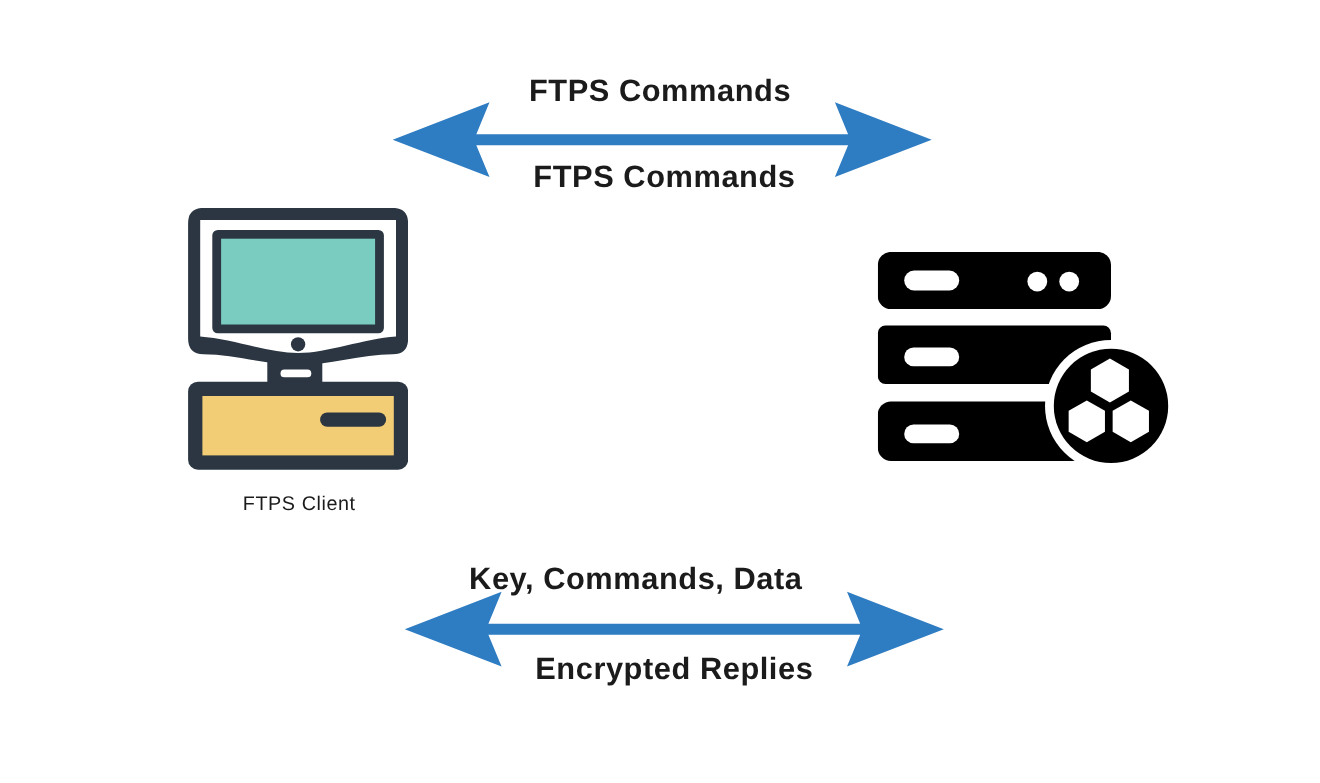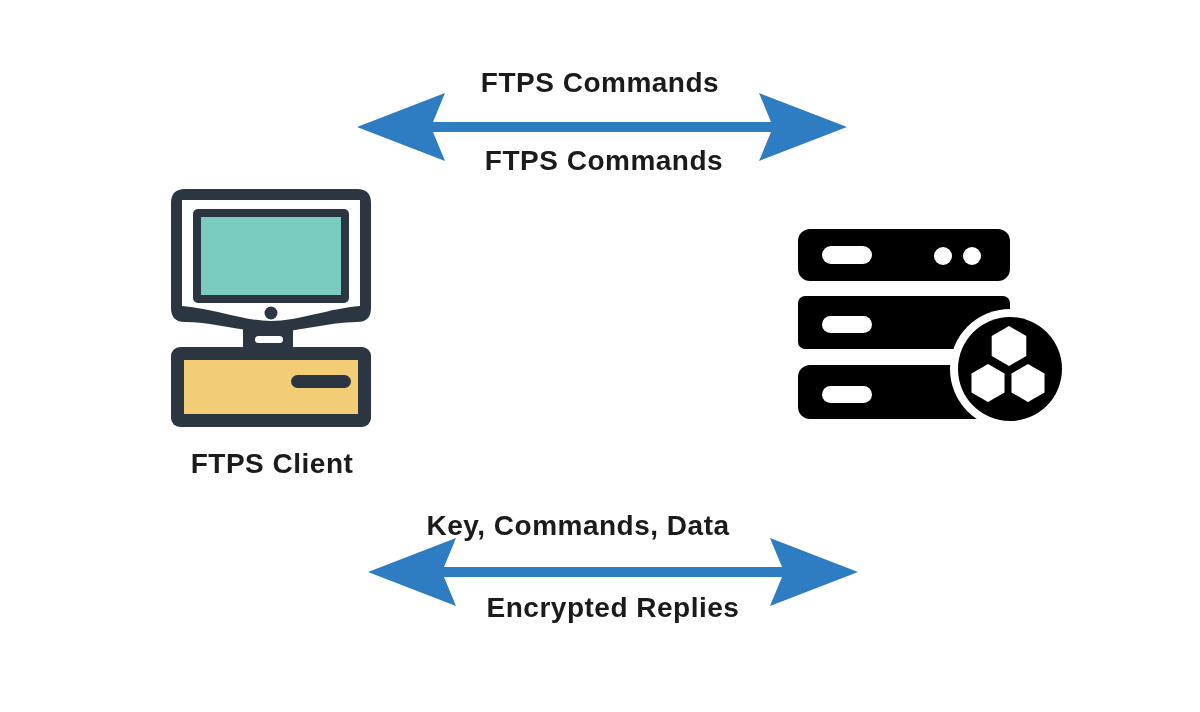--- a/index.html
+++ b/index.html
@@ -7,21 +7,21 @@
     width:1200px;height:712px;position:relative;background:#ffffff;overflow:hidden;
     font-family:"Liberation Sans", sans-serif;
   }
   .canvas{position:absolute;inset:0;}
   .lbl{
     position:absolute;transform:translateX(-50%);
     font-size:28px;font-weight:700;letter-spacing:.5px;color:#1b1b1b;white-space:nowrap;
   }
   .node-lbl{
     position:absolute;transform:translateX(-50%);
-    font-size:28px;font-weight:700;letter-spacing:.5px;color:#1b1b1b;white-space:nowrap;
+    font-size:18px;font-weight:400;letter-spacing:.5px;color:#1b1b1b;white-space:nowrap;
   }
   .arrow{position:absolute;}
   .icon-wrap{position:absolute;}
 </style>
 </head>
 <body>
 
 <div class="canvas">
 
   <div class="lbl" style="left:600px;top:67px;">FTPS Commands</div>

